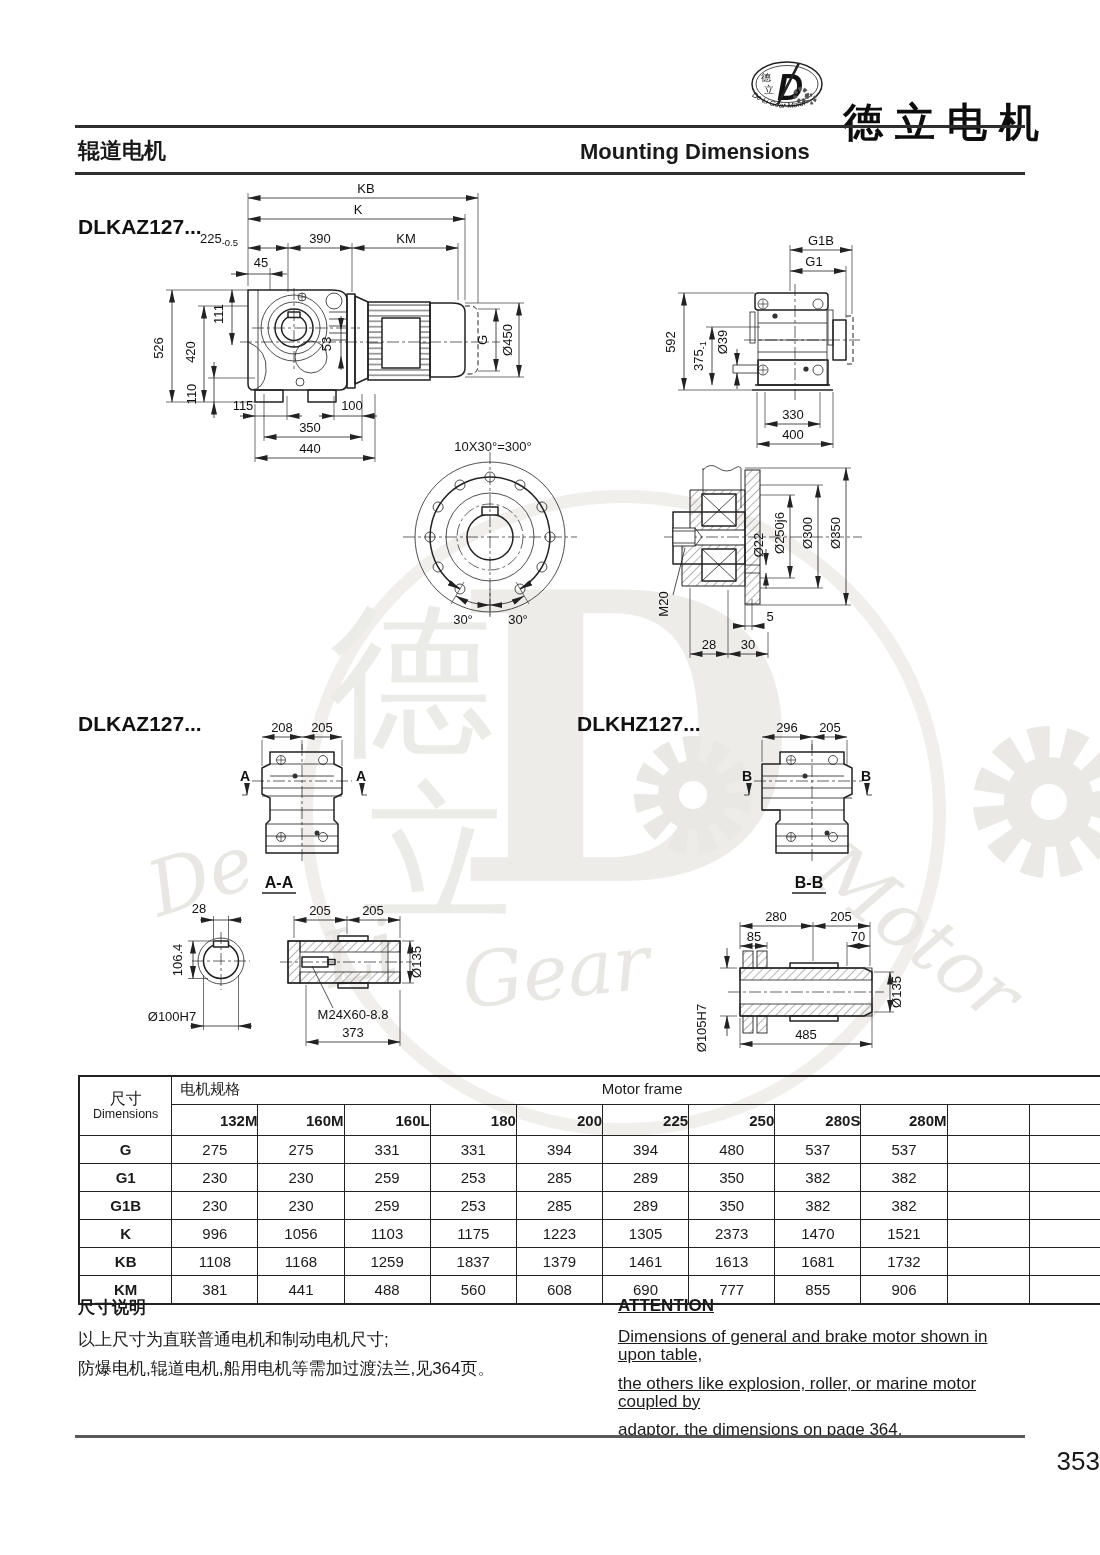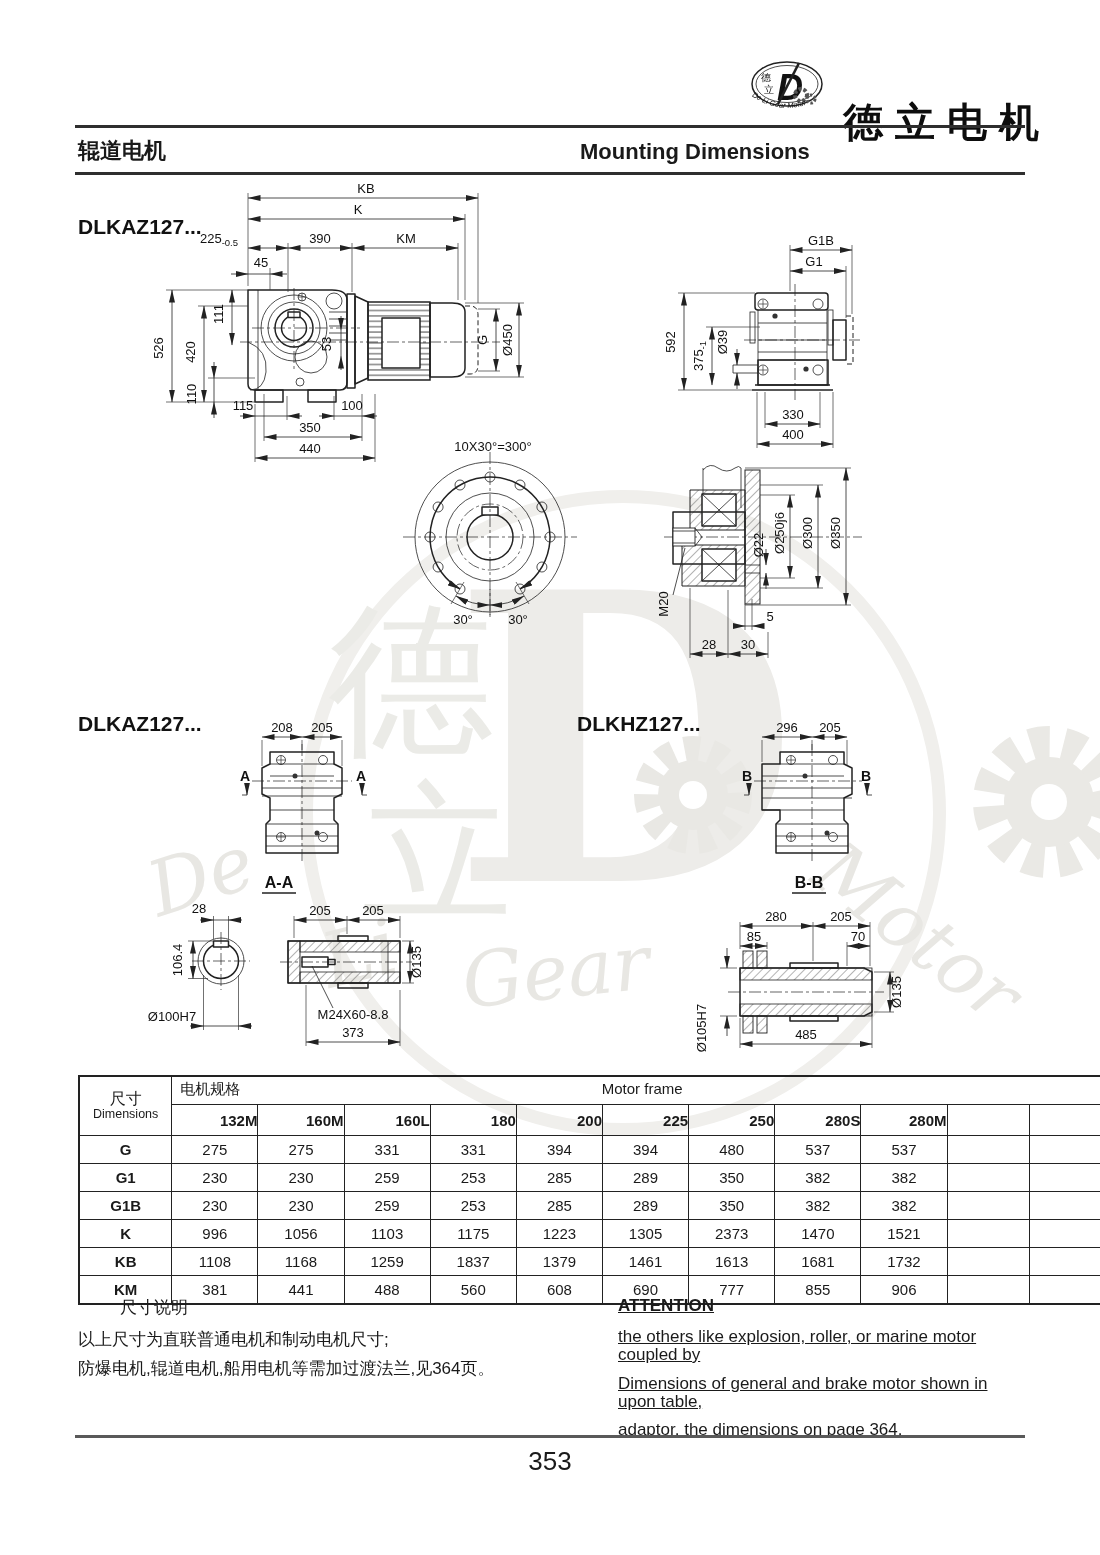--- a/index.html
+++ b/index.html
@@ -46,24 +46,24 @@
   .dimcell .l2{font-size:12.5px;}
   .mf{position:relative;text-align:left !important;}
   .mf-cn{position:absolute;left:8px;top:3px;font-size:15px;}
   .mf-en{position:absolute;left:0;right:0;top:3px;text-align:center;font-size:15px;}
   .hrow1{height:26px;}
   .hrow2 th{height:30px;}
   
   .notes-cn{position:absolute;left:78px;top:1296px;width:470px;font-size:17px;z-index:2;}
   .notes-en{position:absolute;left:618px;top:1296px;width:410px;font-size:17px;z-index:2;text-decoration:underline;}
   .note-title{font-weight:bold;margin-bottom:12px;}
-  .notes-cn .note-title{font-weight:normal;margin-left:42px;}
+  .notes-cn .note-title{font-weight:bold;}
   .note-line{margin-bottom:11px;line-height:1.05;}
   
-  .page-num{position:absolute;left:0;top:1446px;width:1100px;text-align:center;
+  .page-num{position:absolute;left:0;top:1446px;width:1100px;text-align:right;
             font-size:26px;z-index:2;}
 </style>
 </head>
 <body>
 
 <div class="page">
 
   <div class="wm">
     <div class="wm-circle"></div>
     <div class="wm-char" style="left:328px;top:598px;font-size:165px;">德</div>
@@ -637,21 +637,21 @@
     </tbody>
   </table>
 
   <div class="notes-cn">
     <div class="note-title">尺寸说明</div>
     <div class="note-line">以上尺寸为直联普通电机和制动电机尺寸;</div>
     <div class="note-line">防爆电机,辊道电机,船用电机等需加过渡法兰,见364页。</div>
   </div>
   <div class="notes-en">
     <div class="note-title">ATTENTION</div>
+    <div class="note-line">Dimensions of general and brake motor shown in upon table,</div>
     <div class="note-line">the others like explosion, roller, or marine motor coupled by</div>
-    <div class="note-line">Dimensions of general and brake motor shown in upon table,</div>
     <div class="note-line">adaptor, the dimensions on page 364.</div>
   </div>
 
   <div class="rule" style="top:1435px;height:3px;background:#595959;"></div>
   <div class="page-num">353</div>
 
 </div>
 
 </body></html>

